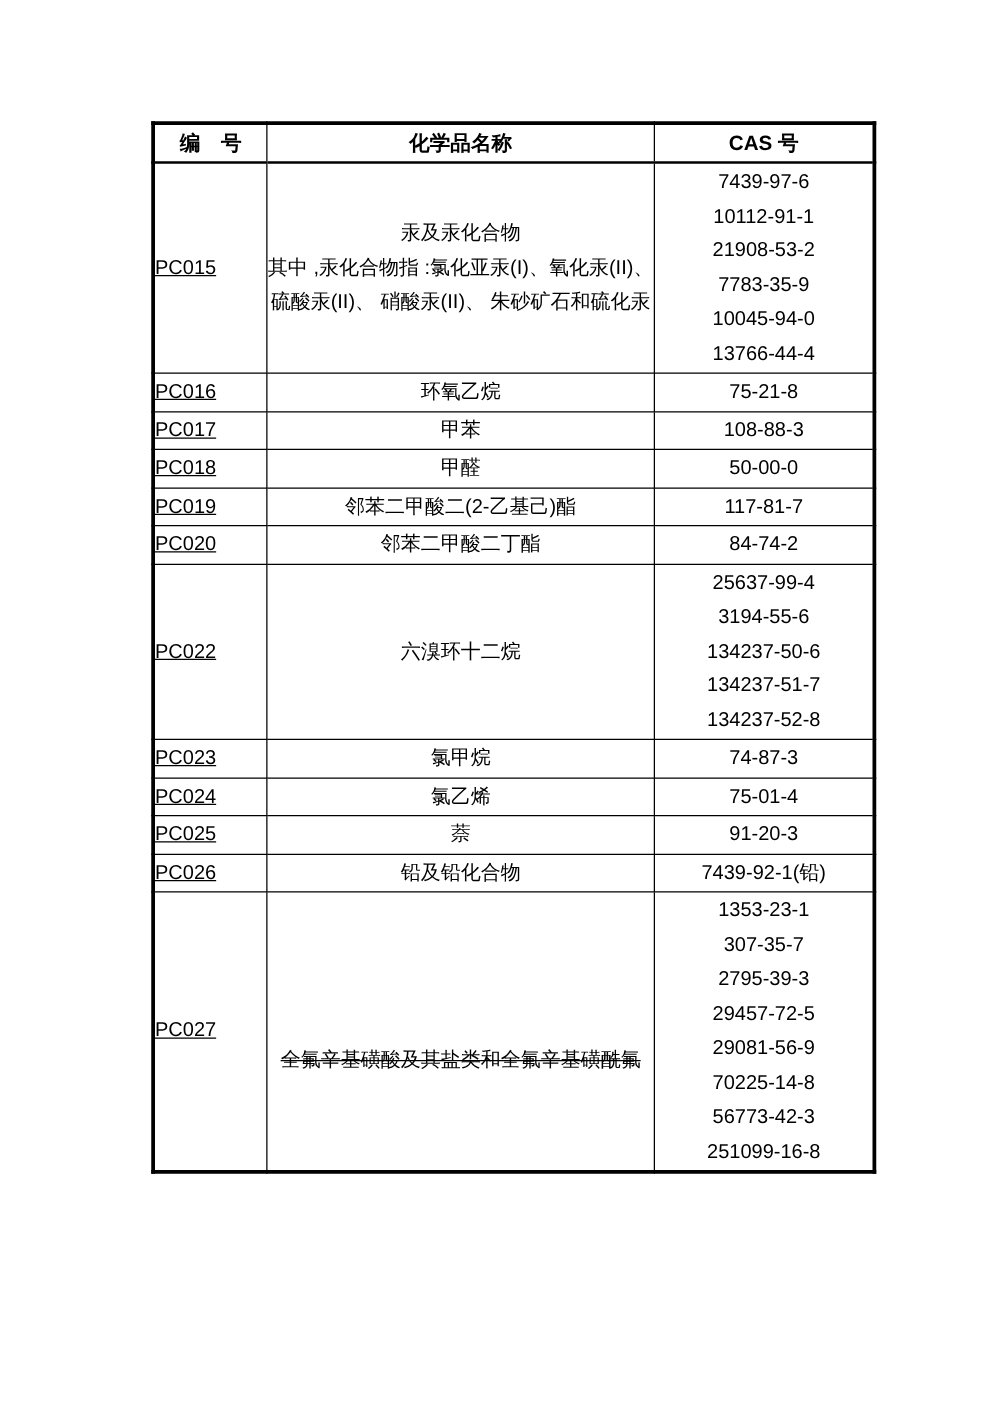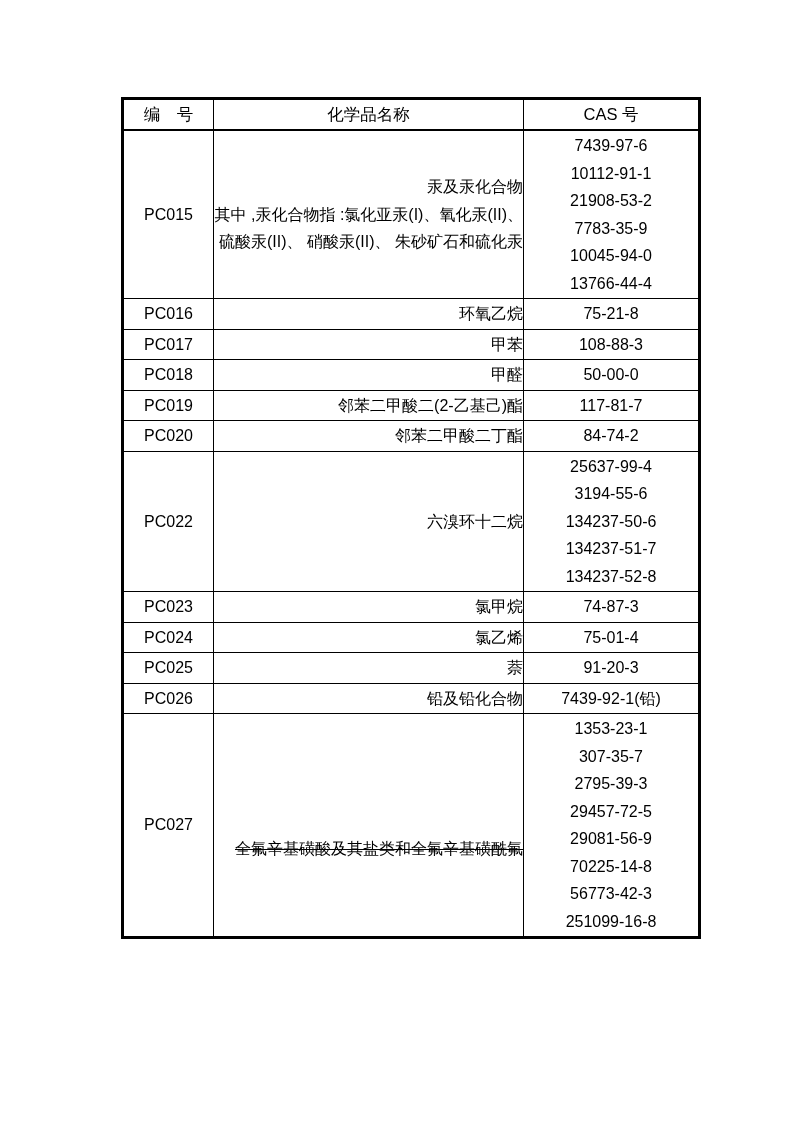--- a/index.html
+++ b/index.html
@@ -33,31 +33,31 @@
   table.chem th, table.chem td {
     border: 1.5px solid #000000;
     vertical-align: middle;
     font-size: 16px;
     font-weight: normal;
     padding: 1px 0;
     overflow: hidden;
   }
   table.chem thead th {
     border-bottom: 2.25px solid #000000;
-    font-weight: normal;
+    font-weight: bold;
     text-align: center;
     height: 27px;
     font-size: 16.5px;
   }
   tr.row { height: 27px; }
   td.code {
+    text-decoration: underline;
+  }
+  td.name {
     text-align: center;
-  }
-  td.name {
-    text-align: right;
     padding-left: 9px;
     padding-right: 4px;
   }
   td.cas {
     text-align: center;
     padding-left: 11px;
     padding-right: 2px;
   }
   .line {
     line-height: 27.5px;

